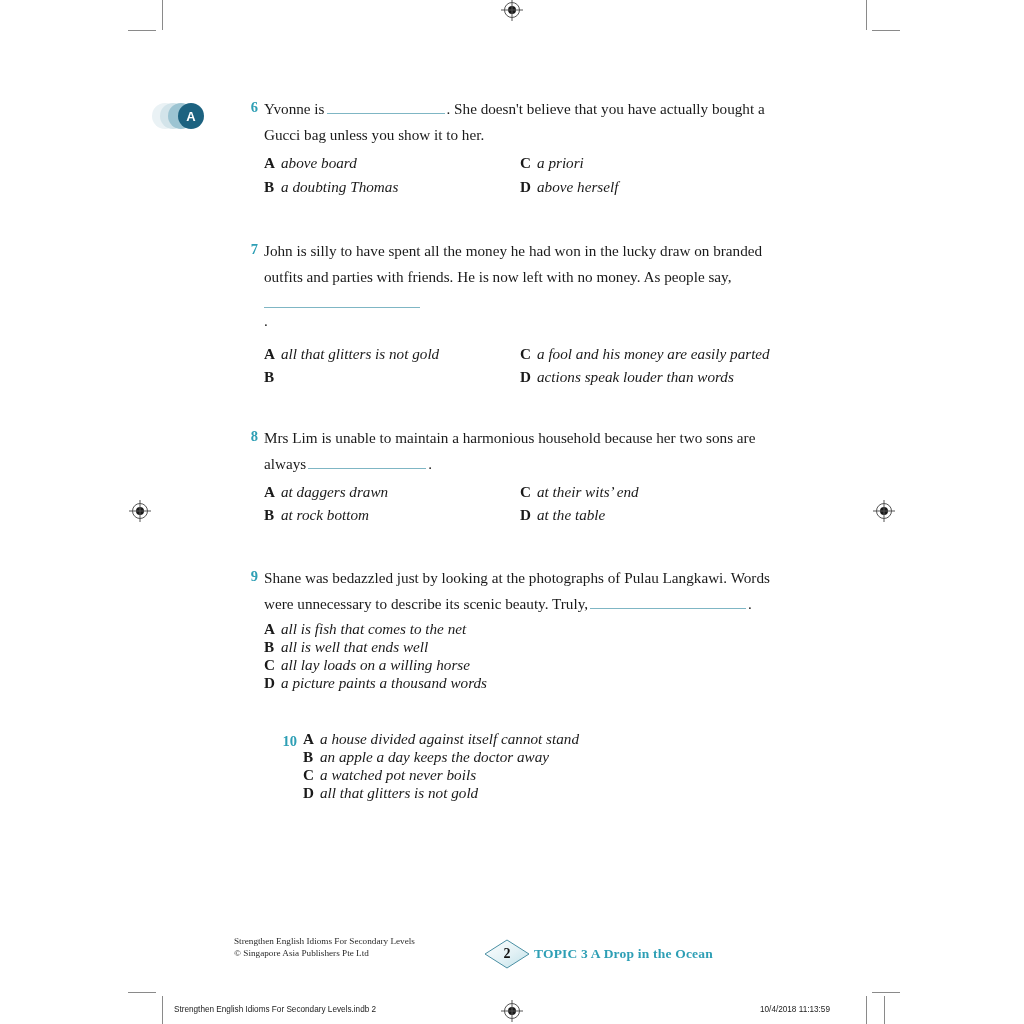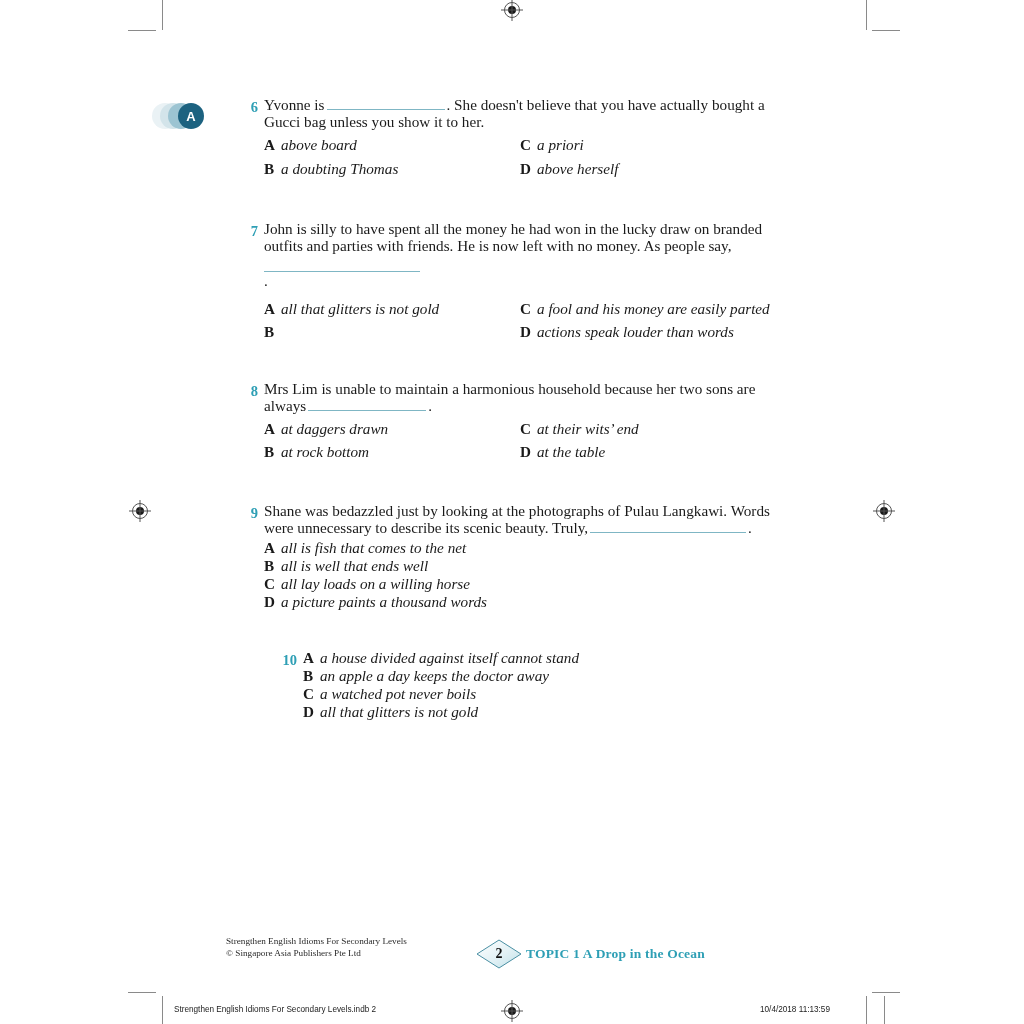--- a/index.html
+++ b/index.html
@@ -121,21 +121,21 @@
     font-family: "Liberation Serif", serif;
     font-weight: bold;
     font-size: 14.5px;
     line-height: 23px;
   }
   .q-body {
     margin-left: 28px;
   }
   .stem {
     font-size: 15.2px;
-    line-height: 17px;
+    line-height: 26px;
     color: #1a1a1a;
   }
   .blank {
     display: inline-block;
     width: 118px;
     border-bottom: 1px solid #7fb6c4;
     height: 0.85em;
     vertical-align: baseline;
     margin: 0 2px;
   }
@@ -168,21 +168,21 @@
   
   .cols-2 .opt.col-a { flex: 0 0 256px; }
   .cols-2 .opt.col-b { flex: 0 0 auto; }
 
   
   .cols-1 .opt { display: flex; }
 
   
   .footer {
     position: absolute;
-    left: 226px;
+    left: 234px;
     top: 936px;
     width: 560px;
     height: 40px;
     text-decoration: underline;
   }
   .imprint {
     position: absolute;
     left: 0;
     top: 0;
     font-family: "Liberation Serif", serif;
@@ -446,21 +446,21 @@
             <linearGradient id="dgrad" x1="0" y1="0" x2="1" y2="1">
               <stop offset="0%" stop-color="#ffffff"></stop>
               <stop offset="55%" stop-color="#e2f1f5"></stop>
               <stop offset="100%" stop-color="#bfe0e8"></stop>
             </linearGradient>
           </defs>
           <polygon points="23,1 45,15 23,29 1,15" fill="url(#dgrad)" stroke="#4a8fa3" stroke-width="1"></polygon>
         </svg>
         <div class="pagenum">2</div>
       </div>
-      <div class="topic-text">TOPIC 1  A Drop in the Ocean</div>
+      <div class="topic-text">TOPIC 3  A Drop in the Ocean</div>
     </div>
   </div>
 
   <div class="slug-left">Strengthen English Idioms For Secondary Levels.indb   2</div>
   <div class="slug-right">10/4/2018   11:13:59</div>
   <div class="crop-v" style="left:162px; top:996px; height:28px;"></div>
   <div class="crop-v" style="left:884px; top:996px; height:28px;"></div>
 
 </div>
 

